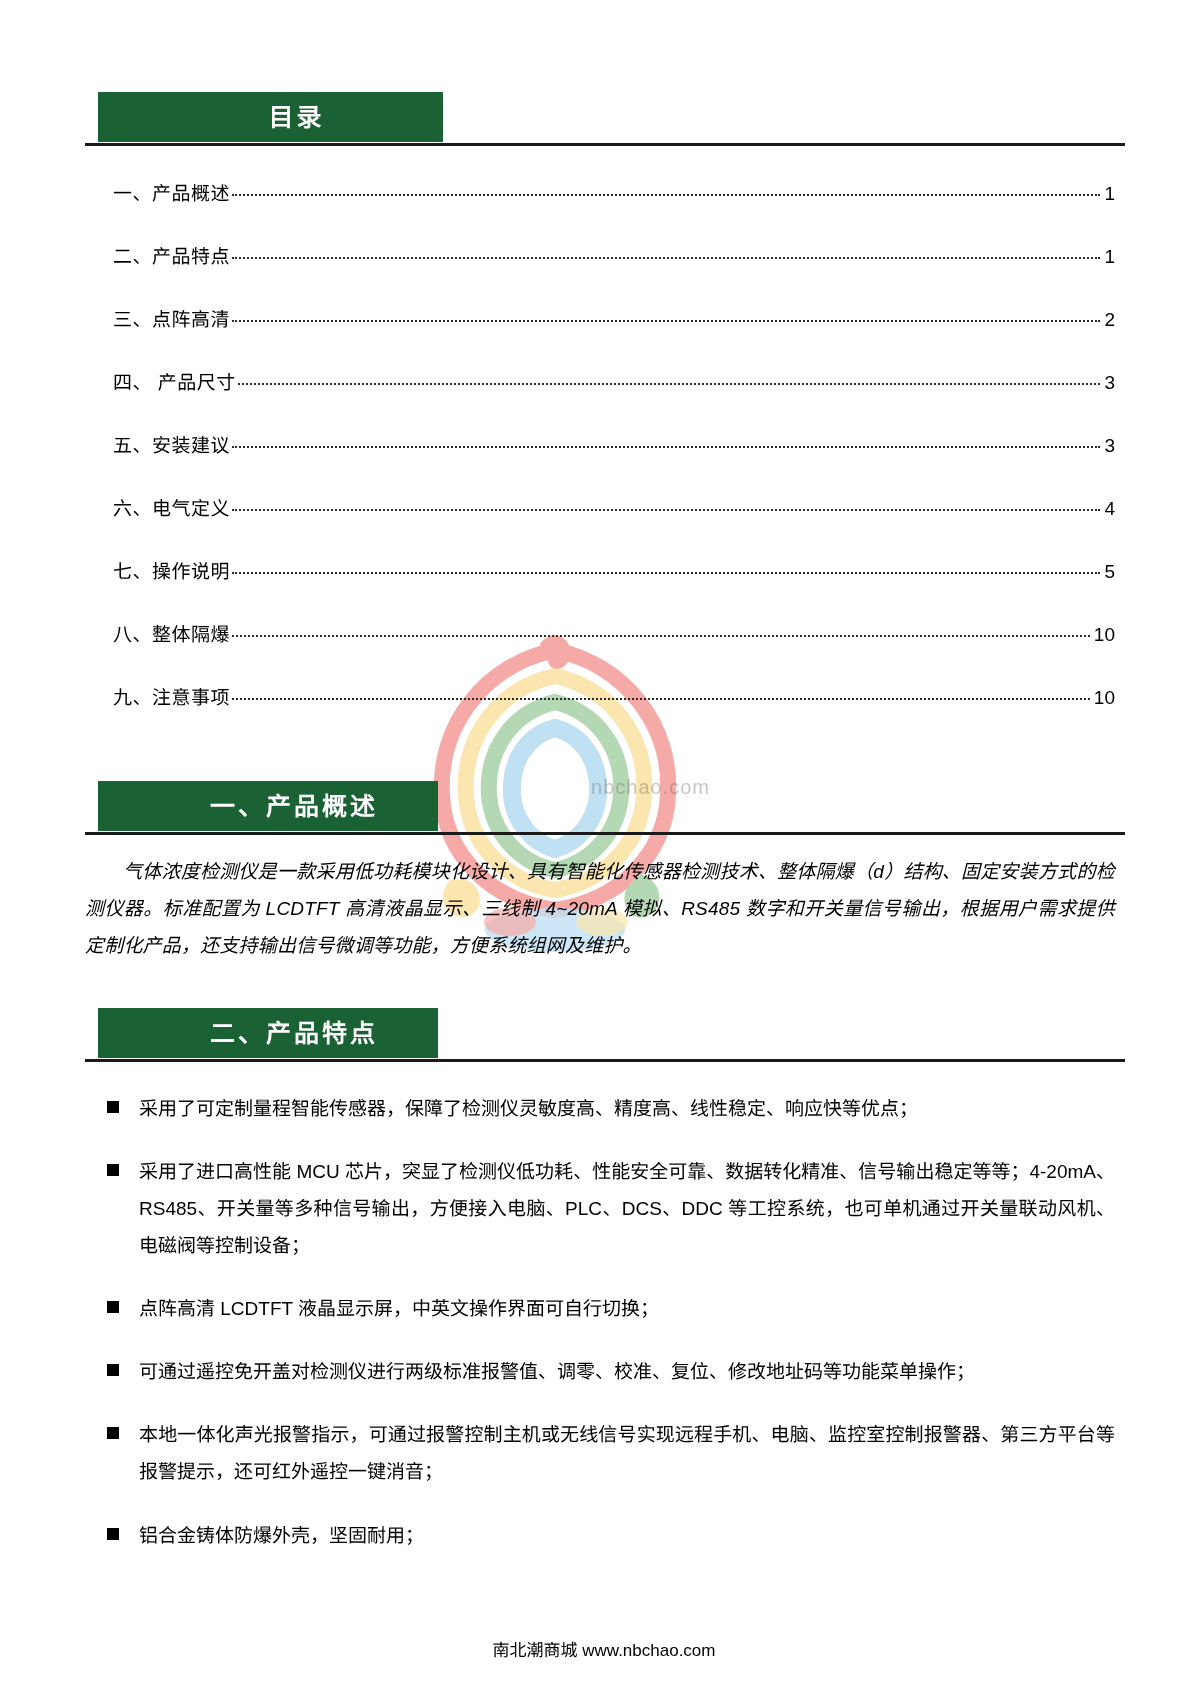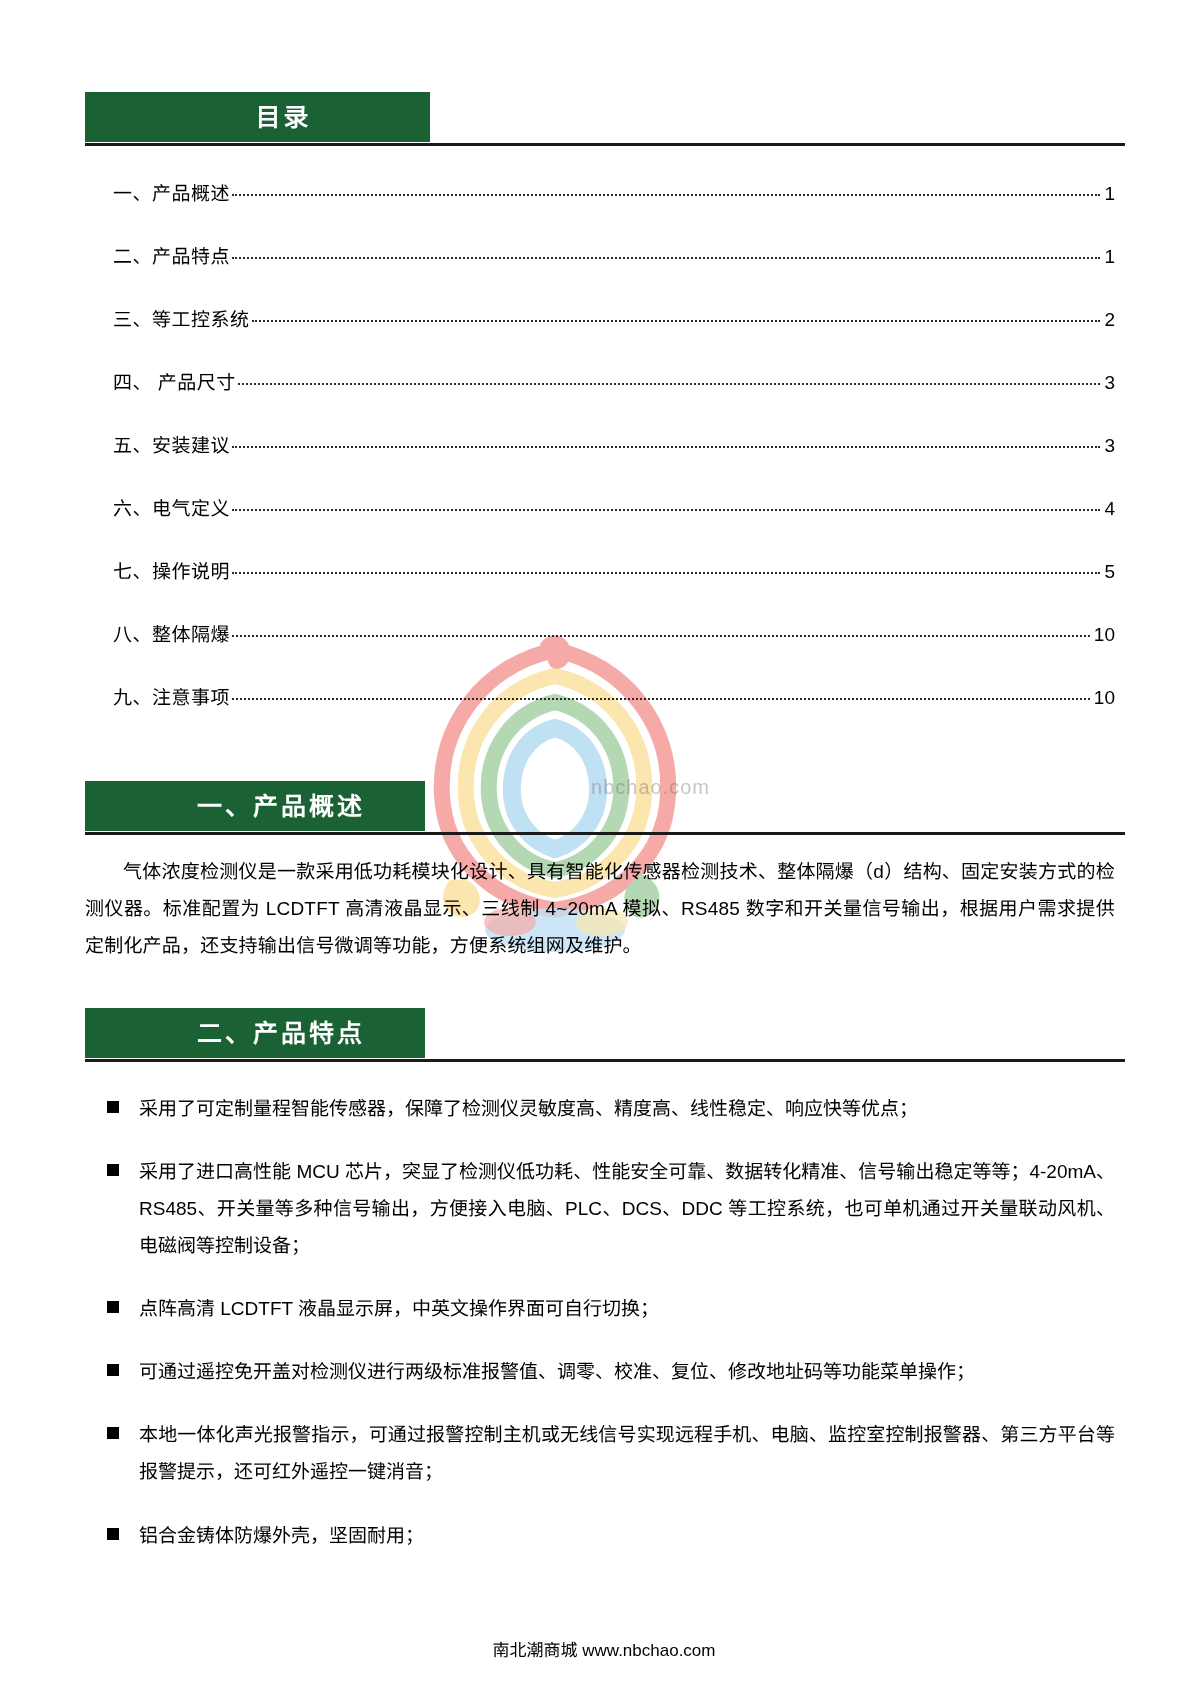--- a/index.html
+++ b/index.html
@@ -54,21 +54,21 @@
   }
 
   
   .banner {
     position: relative;
     margin-top: 0;
     height: 52px;
   }
   .banner .block {
     position: absolute;
-    left: 0;
+    left: 13px;
     top: 0;
     width: 340px;
     height: 50px;
     background: #1a6134;
   }
   .banner .block span {
     display: block;
     color: #ffffff;
     font-size: 25px;
     font-weight: bold;
@@ -114,21 +114,21 @@
   
   .para {
     font-size: 19px;
     line-height: 1.95;
     text-align: justify;
     text-justify: inter-ideograph;
     margin: 0;
     letter-spacing: 0.2px;
   }
   .para.indent { text-indent: 2em; }
-  .para-wrap { margin-top: 20px; }
+  .para-wrap { margin-top: 20px; font-style: italic; }
 
   
   .bullets { margin-top: 30px; }
   .bullet {
     position: relative;
     font-size: 19px;
     line-height: 1.95;
     text-align: justify;
     text-justify: inter-ideograph;
     margin: 0 0 26px 0;
@@ -194,21 +194,21 @@
         <span class="toc-label">一、产品概述</span>
         <span class="toc-dots"></span>
         <span class="toc-page">1</span>
       </div>
       <div class="toc-item">
         <span class="toc-label">二、产品特点</span>
         <span class="toc-dots"></span>
         <span class="toc-page">1</span>
       </div>
       <div class="toc-item">
-        <span class="toc-label">三、等工控系统</span>
+        <span class="toc-label">三、点阵高清</span>
         <span class="toc-dots"></span>
         <span class="toc-page">2</span>
       </div>
       <div class="toc-item">
         <span class="toc-label">四、 产品尺寸</span>
         <span class="toc-dots"></span>
         <span class="toc-page">3</span>
       </div>
       <div class="toc-item">
         <span class="toc-label">五、安装建议</span>

